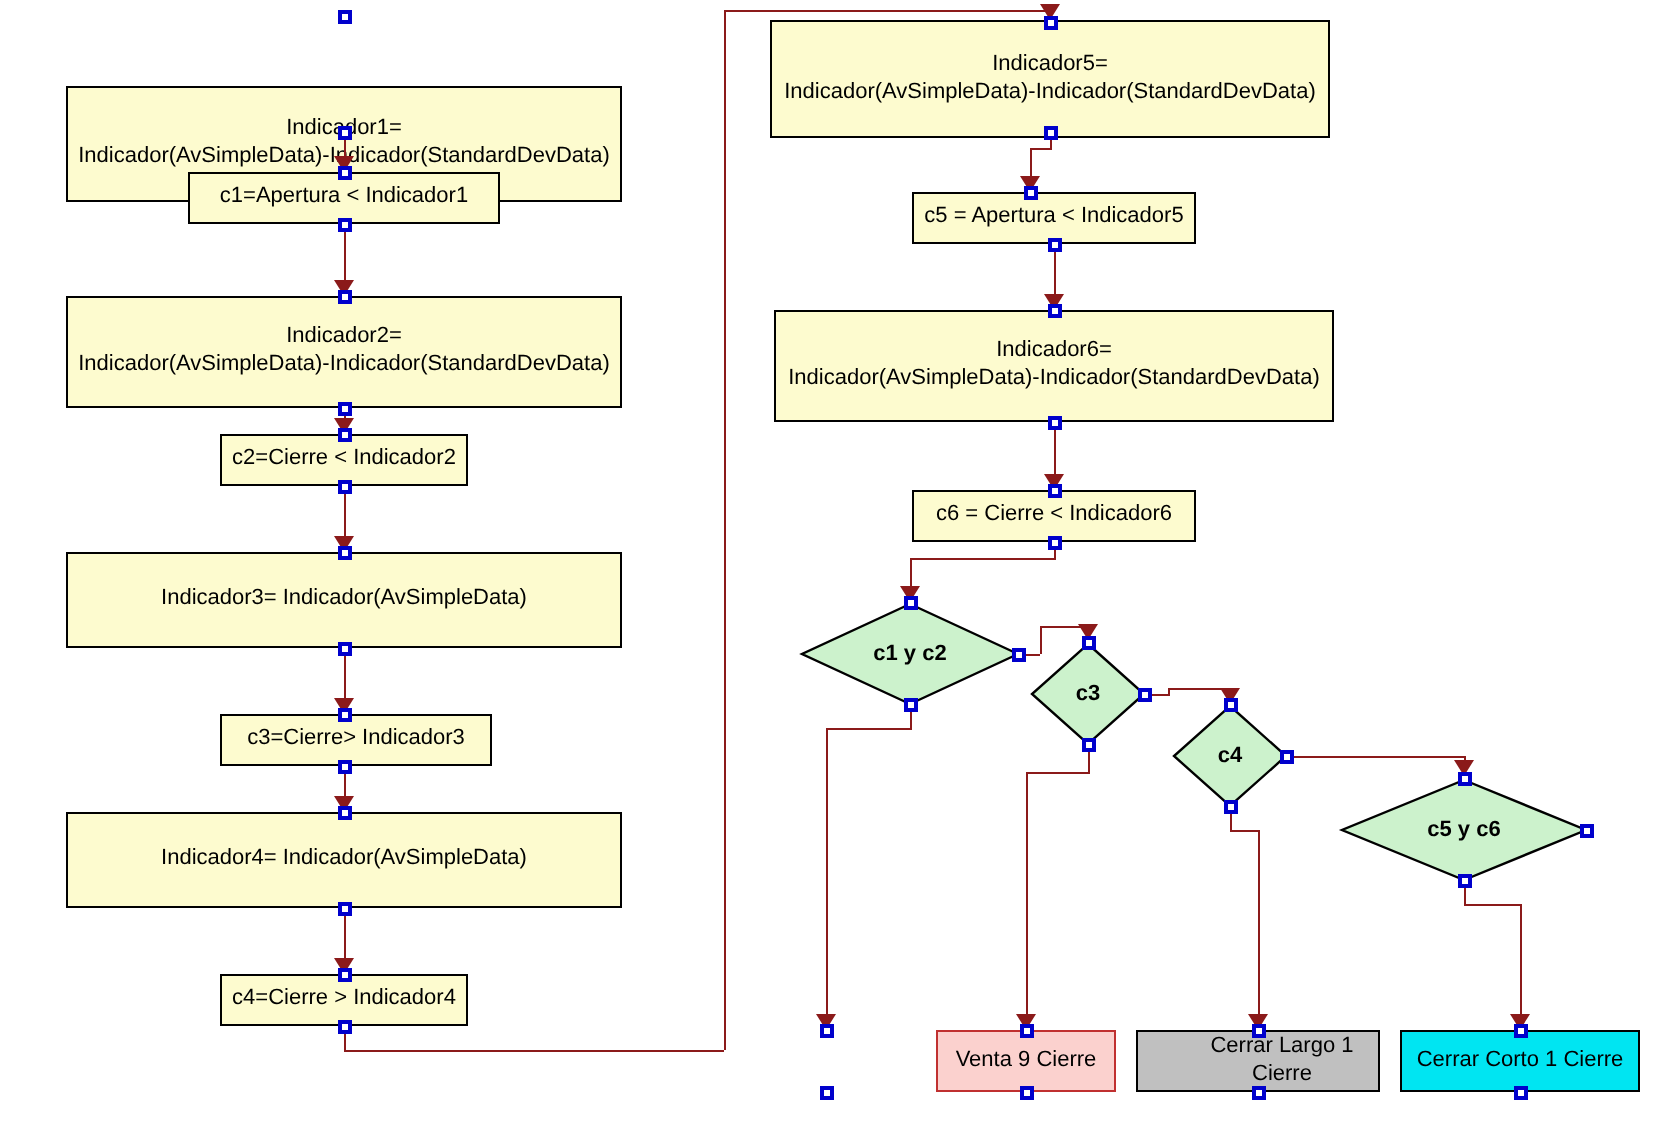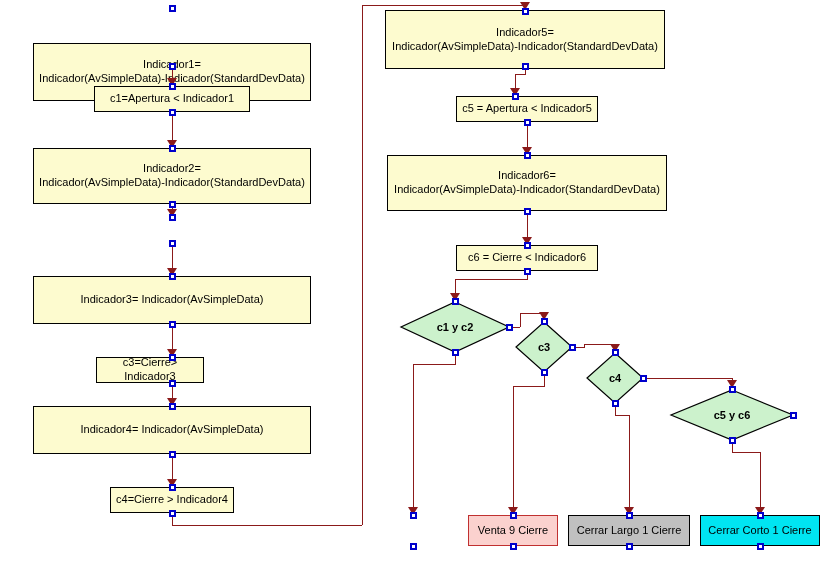--- a/index.html
+++ b/index.html
@@ -104,26 +104,29 @@
 
   <div class="node process" style="left:94px; top:86px; width:156px; height:26px;">
     <span>c1=Apertura &lt; Indicador1</span>
   </div>
 
   <div class="node process" style="left:33px; top:148px; width:278px; height:56px;">
     <span>Indicador2=
 Indicador(AvSimpleData)-Indicador(StandardDevData)</span>
   </div>
 
+  <div class="node process" style="left:110px; top:217px; width:124px; height:26px;">
+    <span>c2=Cierre &lt; Indicador2</span>
+  </div>
 
   <div class="node process" style="left:33px; top:276px; width:278px; height:48px;">
     <span>Indicador3= Indicador(AvSimpleData)</span>
   </div>
 
-  <div class="node process" style="left:96px; top:357px; width:108px; height:26px;">
+  <div class="node process" style="left:110px; top:357px; width:136px; height:26px;">
     <span>c3=Cierre&gt; Indicador3</span>
   </div>
 
   <div class="node process" style="left:33px; top:406px; width:278px; height:48px;">
     <span>Indicador4= Indicador(AvSimpleData)</span>
   </div>
 
   <div class="node process" style="left:110px; top:487px; width:124px; height:26px;">
     <span>c4=Cierre &gt; Indicador4</span>
   </div>
@@ -172,21 +175,21 @@
       <polygon points="62,1 123,26 62,51 1,26" fill="#ccf2cc" stroke="#000000" stroke-width="1.2"></polygon>
     </svg>
     <div class="dlabel">c5 y c6</div>
   </div>
 
 
   <div class="node terminal t-pink" style="left:468px; top:515px; width:90px; height:31px;">
     <span>Venta 9 Cierre</span>
   </div>
 
-  <div class="node terminal t-gray" style="left:568px; top:515px; width:122px; height:31px;">
+  <div class="node terminal t-gray" style="left:568px; top:515px; width:122px; height:31px;padding-left:28px;">
     <span>Cerrar Largo 1 Cierre</span>
   </div>
 
   <div class="node terminal t-cyan" style="left:700px; top:515px; width:120px; height:31px;">
     <span>Cerrar Corto 1 Cierre</span>
   </div>
 
   <div class="wire v" style="left:172px; top:66px; height:14px;"></div>
   <div class="arrow" style="left:167px; top:78px;"></div>
 

